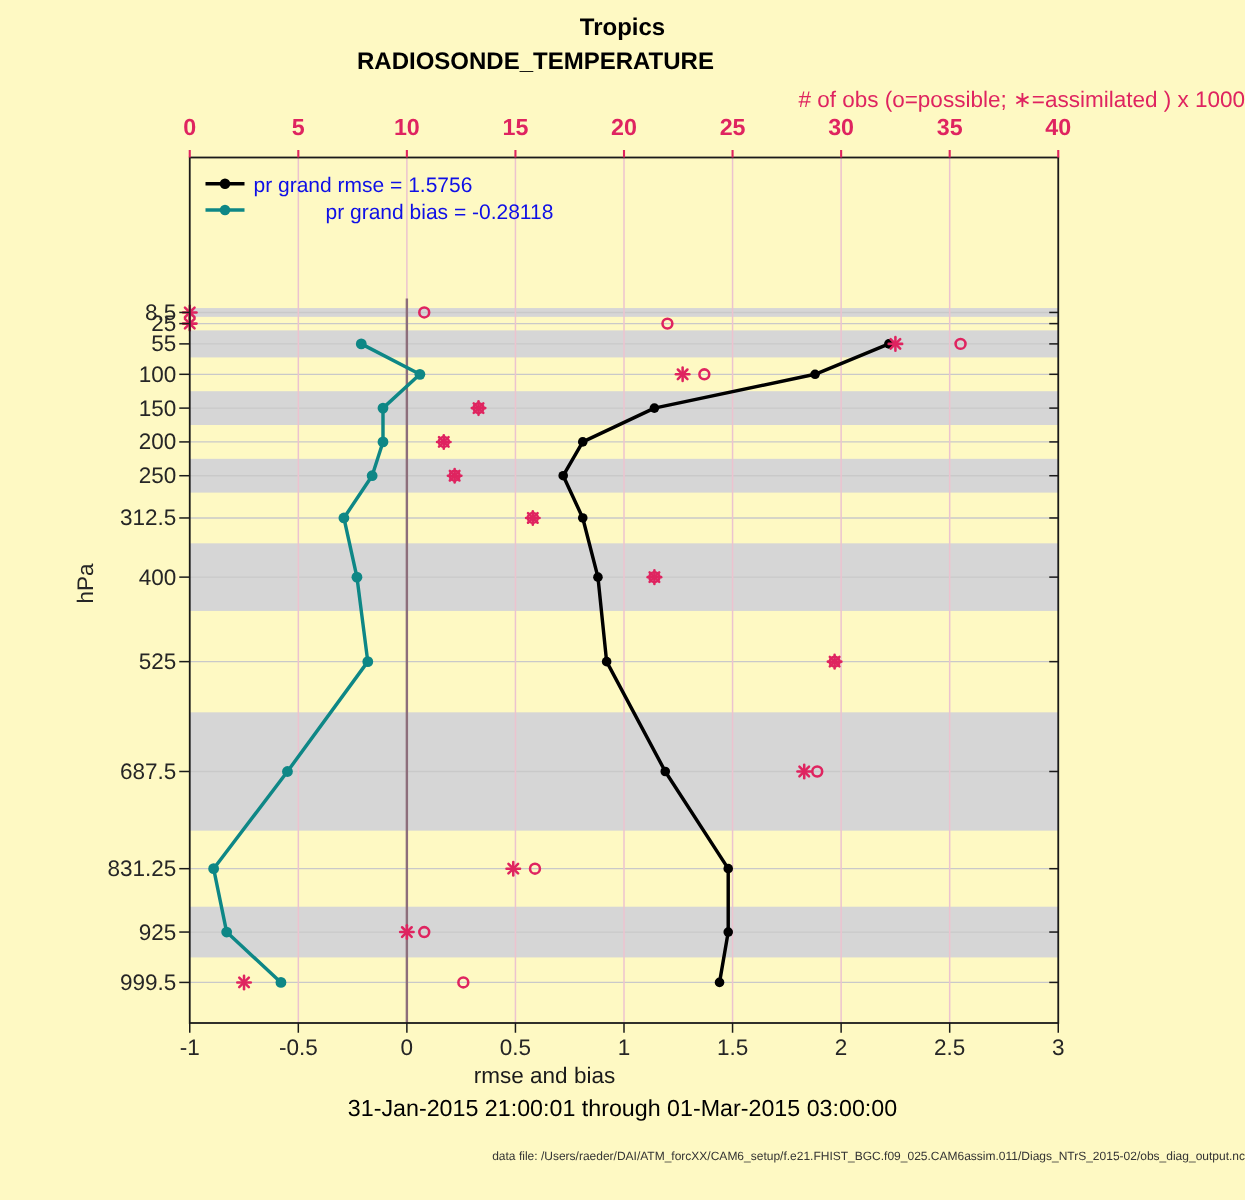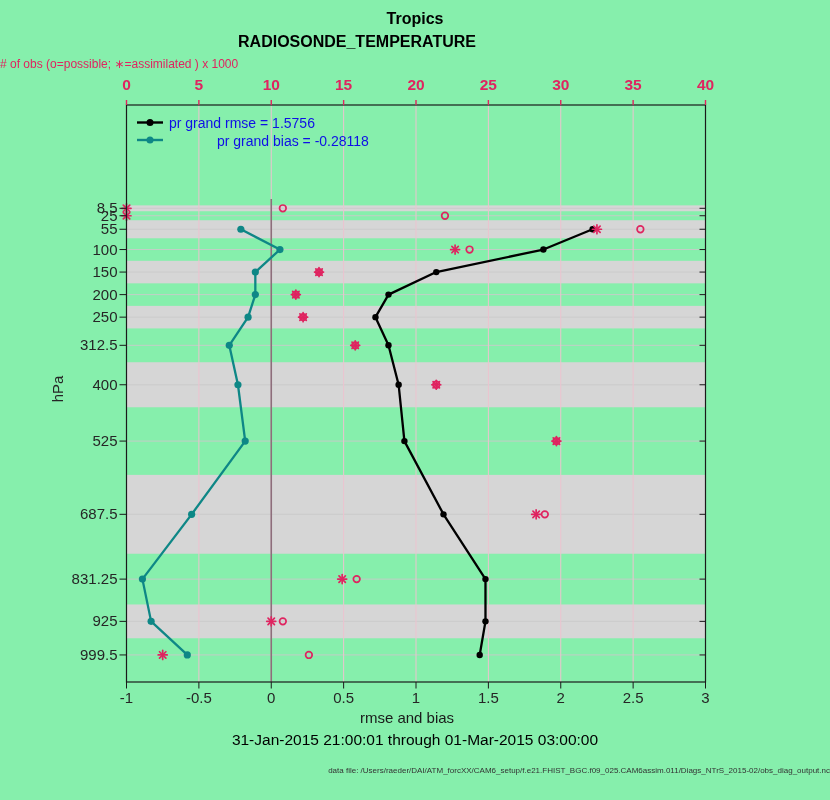--- a/index.html
+++ b/index.html
@@ -1,27 +1,27 @@
 <!DOCTYPE html>
 <html><head>
 <meta charset="utf-8">
 <style>
   html,body{margin:0;padding:0;background:#fff;}
-  .figure{position:relative;width:830px;height:800px;background:#86efac;overflow:hidden;
+  .figure{position:relative;width:830px;height:800px;background:#fef9c3;overflow:hidden;
           font-family:"Liberation Sans",sans-serif;}
   .abs{position:absolute;}
   .t1{top:10px;left:0;width:830px;text-align:center;font-weight:bold;font-size:16px;color:#000;}
   .t2{top:33px;left:0;width:714px;text-align:center;font-weight:bold;font-size:16px;color:#000;}
-  .obs{top:57px;left:0;width:830px;text-align:left;font-size:12px;color:#df2460;}
+  .obs{top:57px;left:0;width:830px;text-align:right;font-size:15px;color:#df2460;}
   .lgtxt{font-size:14px;white-space:nowrap;}
   .lg1{left:169px;top:115px;}
   .lg2{left:169px;top:133px;}
   .ylab{left:35px;top:381px;width:44px;height:16px;text-align:center;font-size:15px;color:#262626;
         transform:rotate(-90deg);transform-origin:center;}
-  .xlab{top:709px;left:0;width:726px;text-align:center;font-size:15px;color:#1a1a1a;padding-left:44px;}
+  .xlab{top:709px;left:0;width:726px;text-align:center;font-size:15px;color:#1a1a1a;}
   .date{top:731px;left:0;width:830px;text-align:center;font-size:15.5px;color:#000;}
   .foot{top:766px;left:0;width:830px;text-align:right;font-size:8px;color:#333;}
   svg text.ttick{font-family:"Liberation Sans",sans-serif;font-weight:bold;font-size:15.5px;fill:#df2460;}
   svg text.btick{font-family:"Liberation Sans",sans-serif;font-size:15px;fill:#262626;}
   svg text.ltick{font-family:"Liberation Sans",sans-serif;font-size:15px;fill:#262626;}
 </style>
 </head>
 <body>
 
 <div class="figure">

